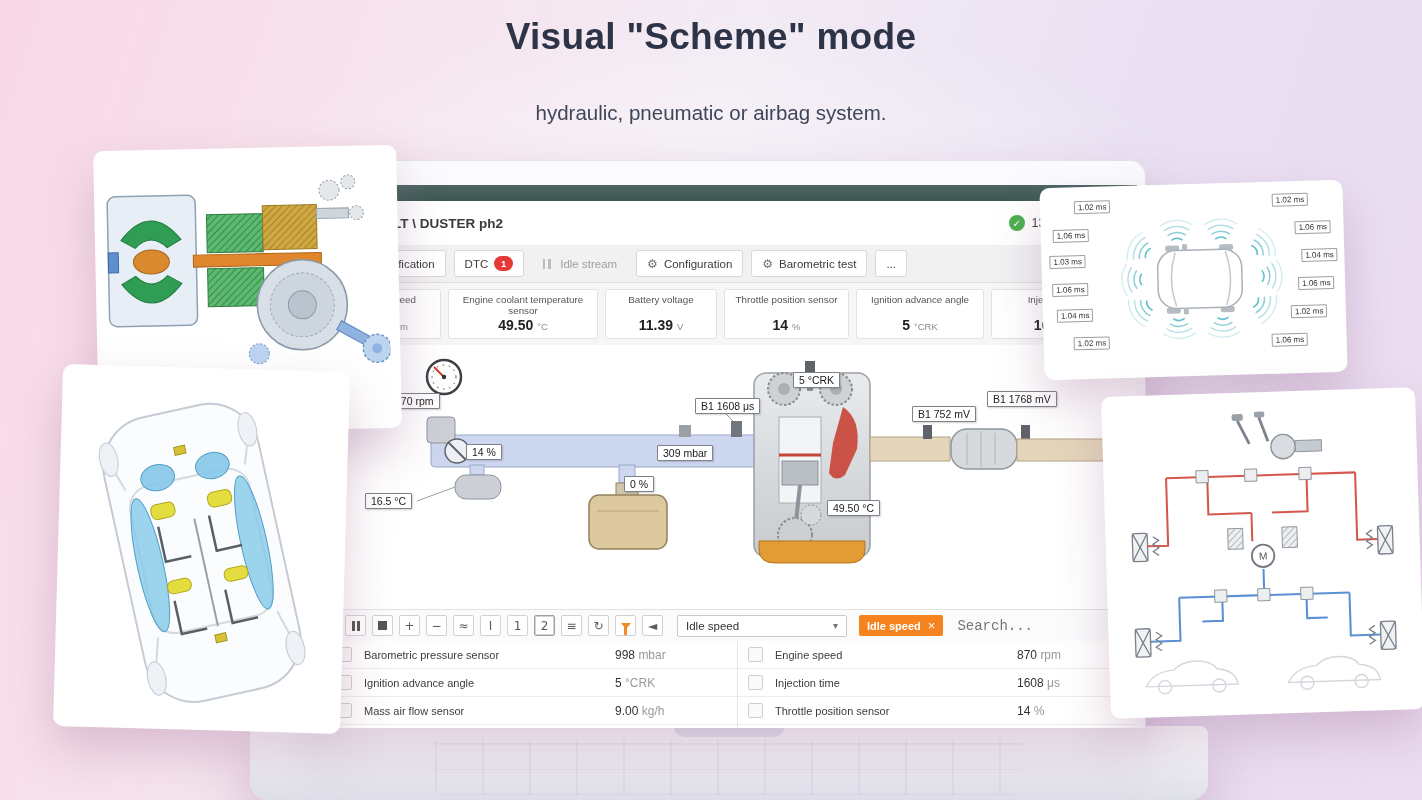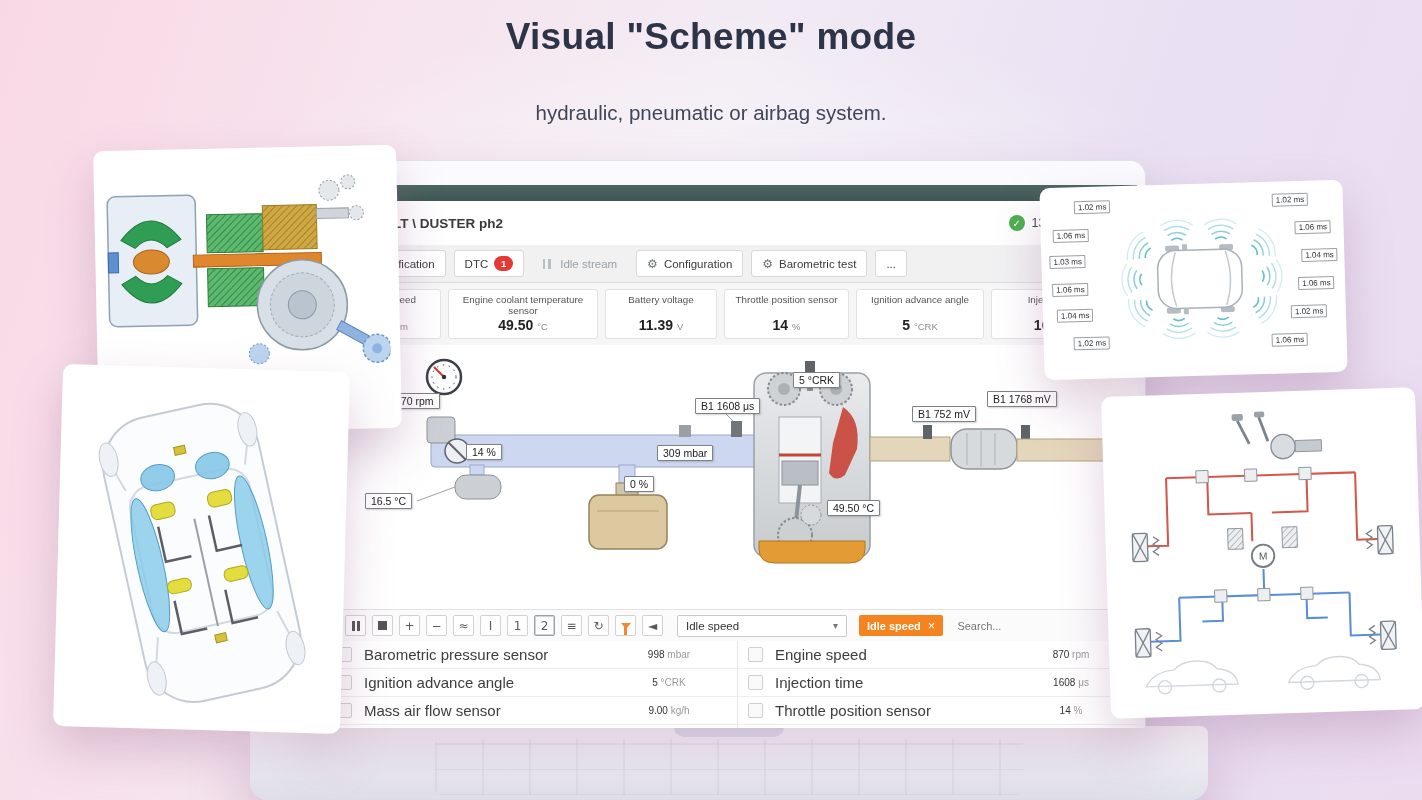--- a/index.html
+++ b/index.html
@@ -78,31 +78,31 @@
   .i-funnel{width:0;height:0;border-left:5px solid transparent;border-right:5px solid transparent;
     border-top:6px solid #f08a2c;position:relative;}
   .i-funnel::after{content:"";position:absolute;left:-1.5px;top:-2px;width:3px;height:8px;background:#f08a2c;}
   .tb-select{width:170px;height:22px;border:1px solid #c9c9c9;background:#fff;border-radius:2px;display:flex;
     align-items:center;padding:0 8px;box-sizing:border-box;font-size:11.5px;color:#333;margin-left:8px;flex:0 0 auto;}
   .tb-select .caret{margin-left:auto;color:#777;font-size:10px;}
   .chip{display:flex;align-items:center;gap:7px;height:21px;background:#f5831f;color:#fff;font-size:11px;
     font-weight:bold;padding:0 8px;border-radius:2px;margin-left:6px;flex:0 0 auto;}
   .chip-x{font-weight:normal;font-size:13px;line-height:1;cursor:pointer;}
   .vdiv{width:1px;height:18px;background:#ddd;margin-left:auto;}
-  .tb-search{width:120px;border:none;outline:none;background:transparent;font-size:11px;color:#555;
-    font-family:Liberation Sans, sans-serif;margin-right:64px;}
+  .tb-search{width:120px;border:none;outline:none;background:transparent;font-size:14px;color:#555;
+    font-family:Liberation Mono, monospace;margin-right:64px;}
 
   .datatable{position:absolute;left:0;right:0;top:456px;bottom:0;background:#fff;}
   .tcol{position:absolute;top:0;bottom:0;box-sizing:border-box;}
   .tcol.left{left:0;width:410px;}
   .tcol.right{left:410px;width:402px;border-left:1px solid #e6e6e6;}
   .trow{height:27px;display:flex;align-items:center;gap:12px;padding:0 14px 0 10px;border-bottom:1px solid #ededed;}
   .cb{width:13px;height:13px;border:1px solid #cfcfcf;background:#fafafa;border-radius:2px;flex:0 0 auto;}
-  .tname{font-size:15px;color:#3d3d3d;}
-  .tval{margin-left:auto;width:108px;font-size:10px;color:#333;text-align:center;white-space:nowrap;}
+  .tname{font-size:11px;color:#3d3d3d;}
+  .tval{margin-left:auto;width:108px;font-size:12px;color:#333;text-align:left;white-space:nowrap;}
   .tval .unit{color:#999;}
 
   
   .fcard{position:absolute;background:#fff;border-radius:10px;box-shadow:0 22px 48px rgba(150,95,140,.30);z-index:4;}
   #card-trans{left:96px;top:148px;width:303px;height:283px;transform:rotate(-1.2deg);}
   #card-airbag{left:58px;top:368px;width:287px;height:362px;transform:rotate(1.6deg);}
   #card-parking{left:1042px;top:184px;width:303px;height:192px;transform:rotate(-1.6deg);}
   #card-hydraulic{left:1106px;top:392px;width:314px;height:322px;transform:rotate(-1.8deg);}
   .fcard svg{position:absolute;left:10px;top:10px;}
   .plabel{position:absolute;background:#fff;border:1px solid #9aa0a6;font-size:8px;color:#333;

